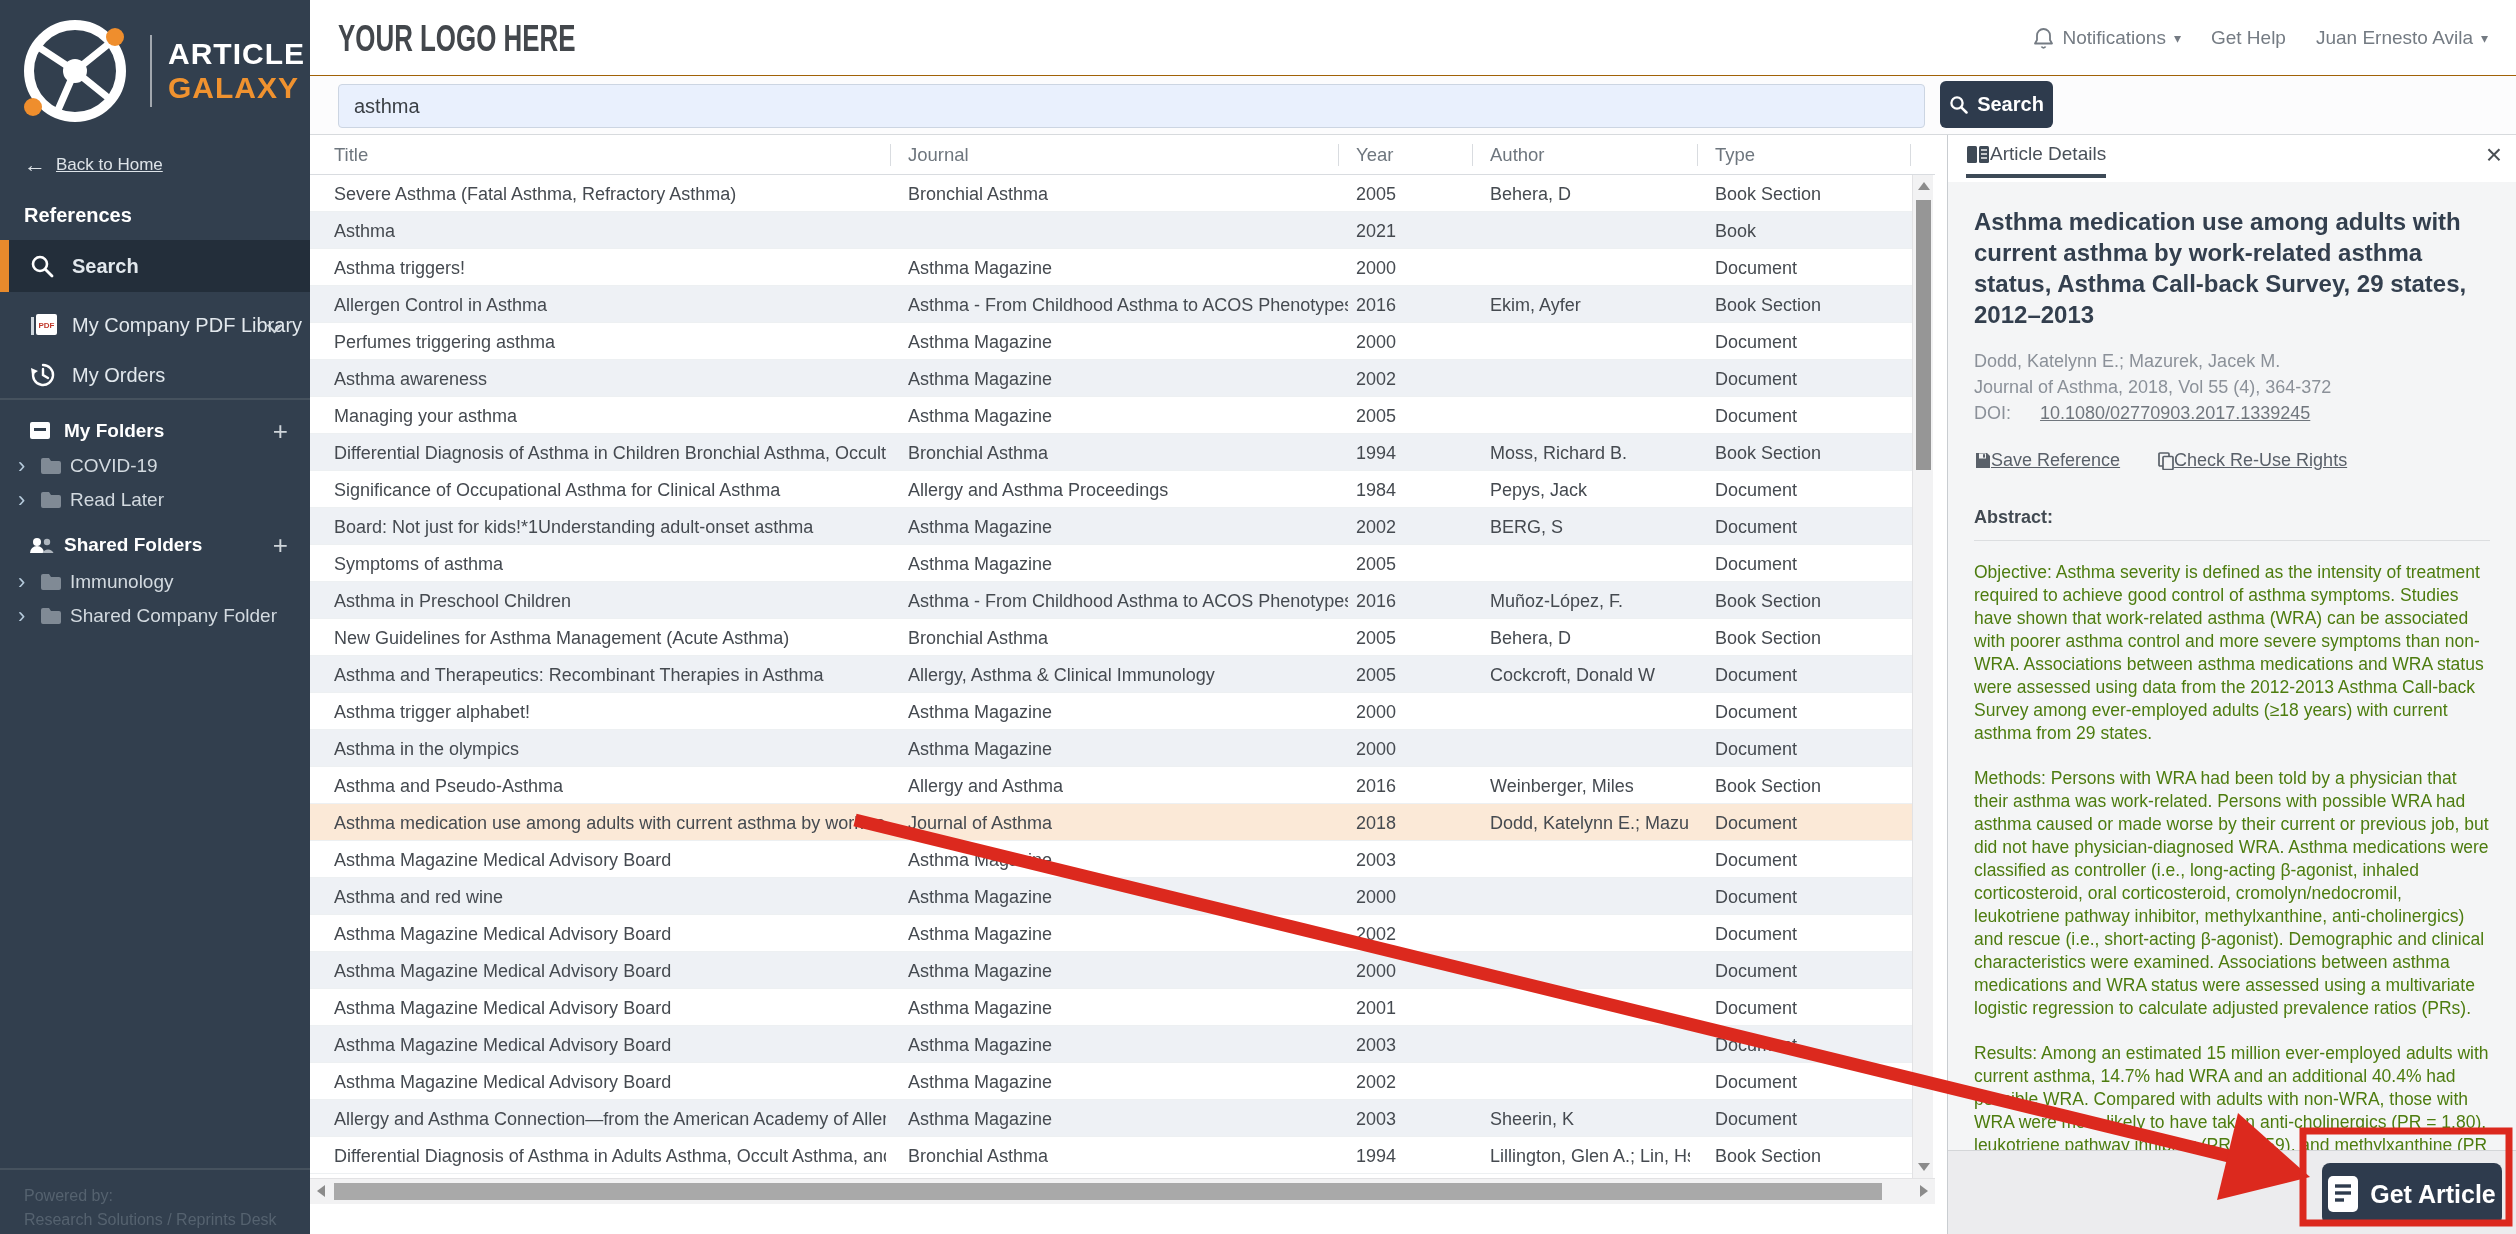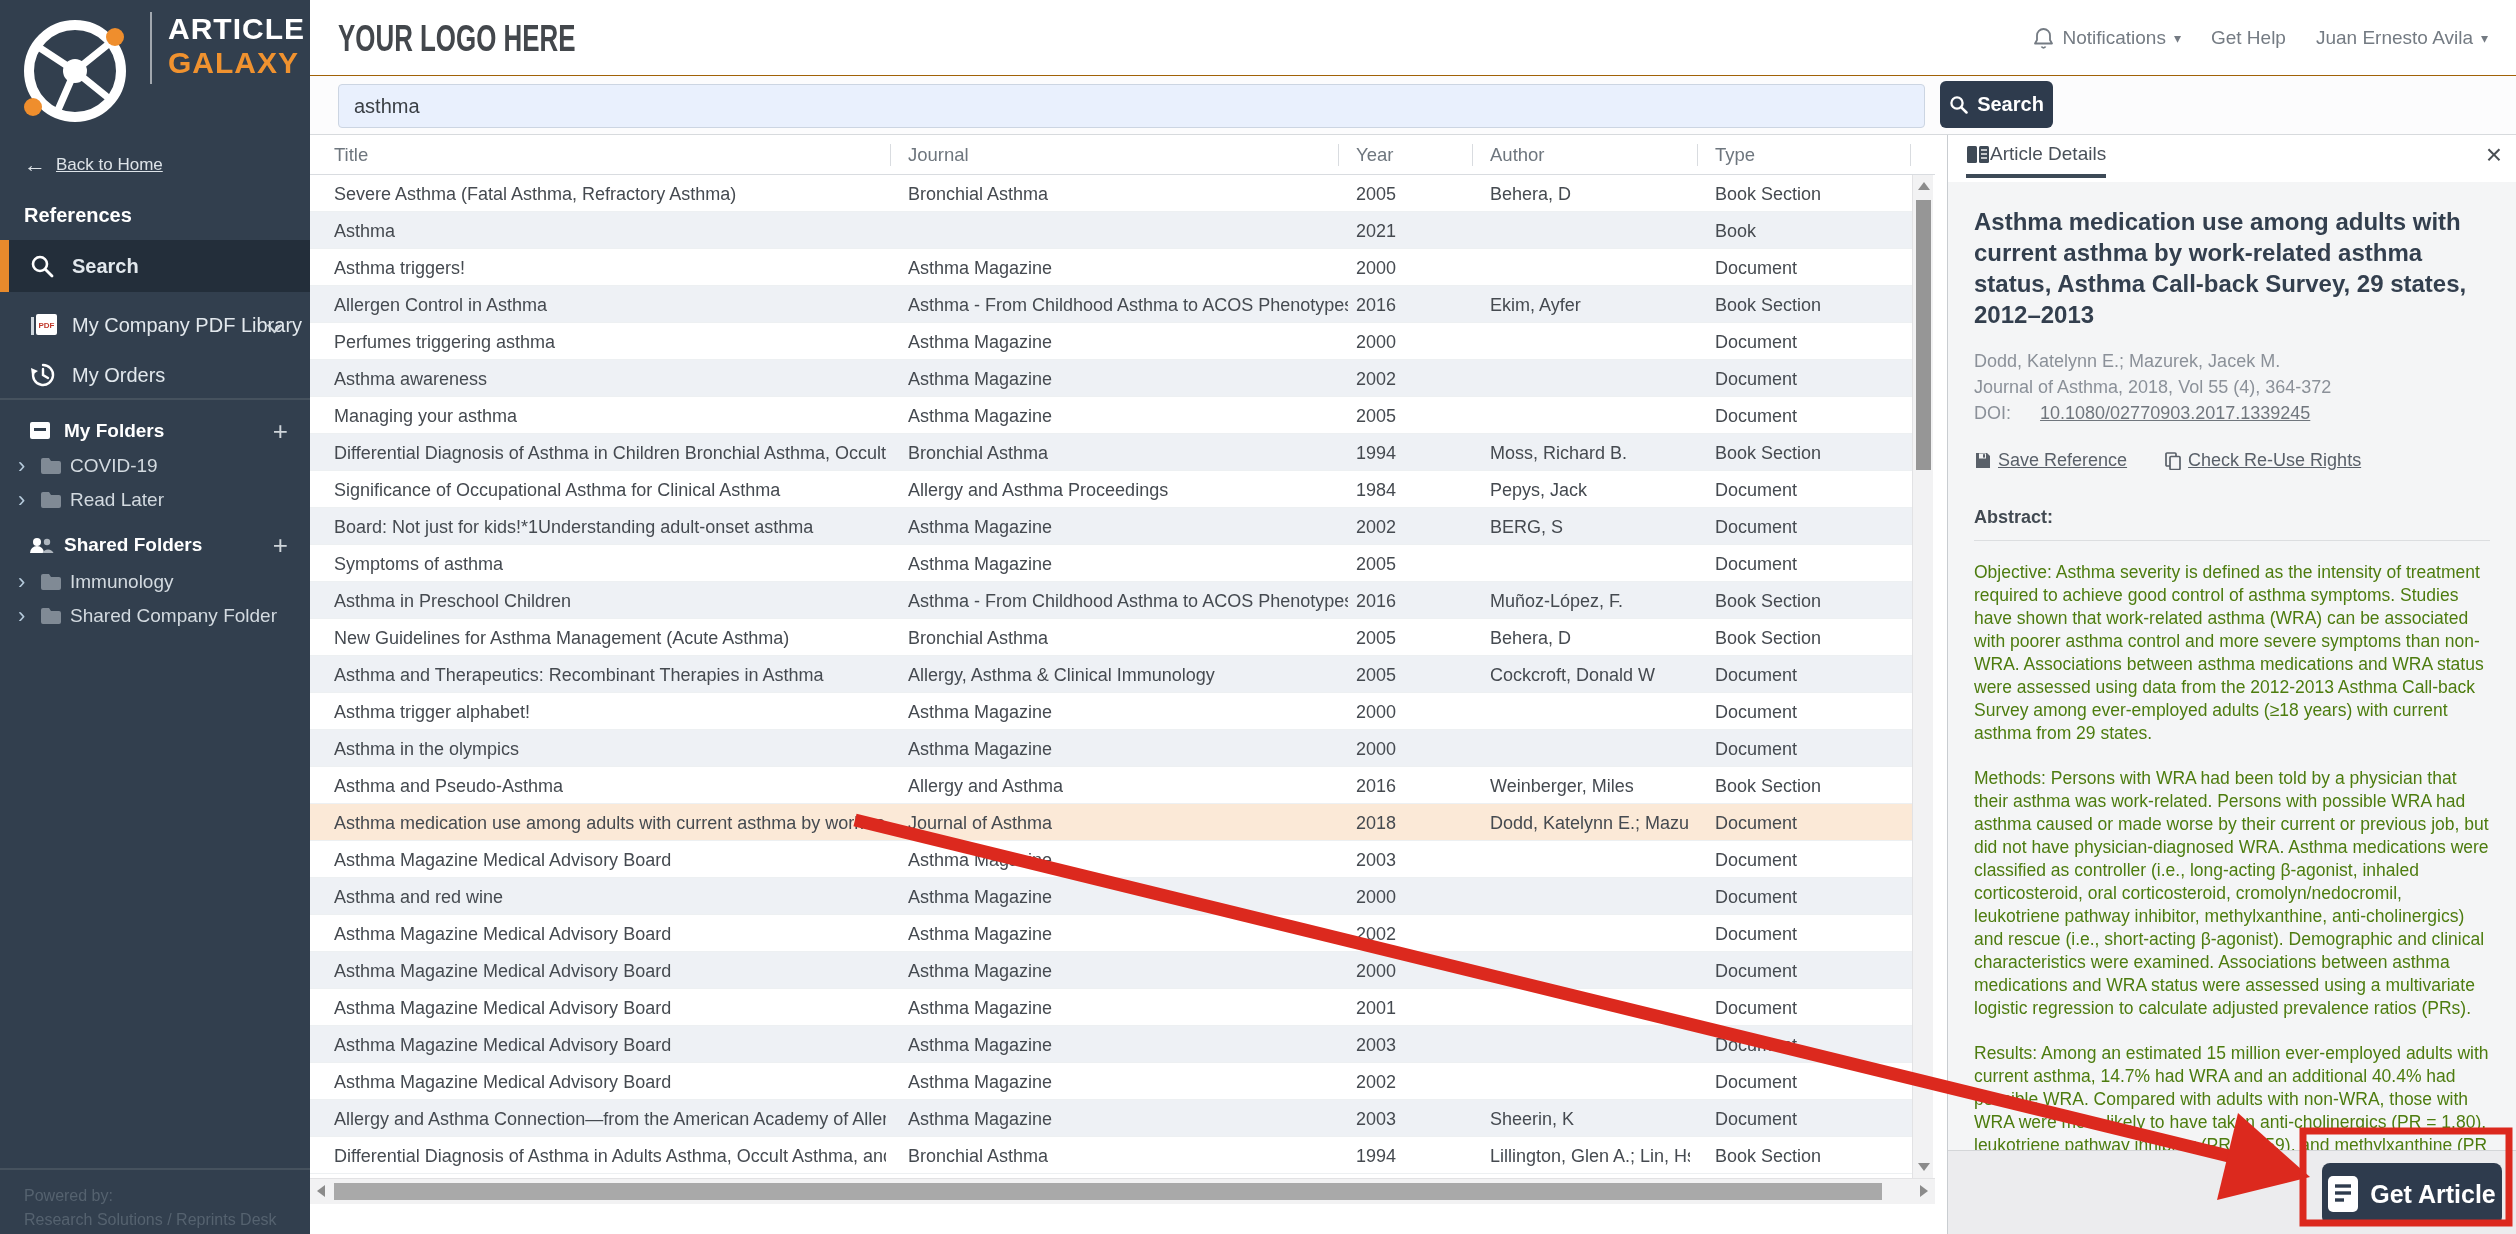--- a/index.html
+++ b/index.html
@@ -1,21 +1,21 @@
 <!DOCTYPE html>
 <html><head>
 <meta charset="utf-8">
 <style>
   * { margin:0; padding:0; box-sizing:border-box; }
   body { font-family:"Liberation Sans","DejaVu Sans",sans-serif; background:#fff; }
   #screen { position:relative; width:2516px; height:1234px; overflow:hidden; background:#fff; }
 
   
   .sidebar { position:absolute; left:0; top:0; width:310px; height:1234px; background:#323f4e; color:#e7ebef; }
-  .logo-row { position:absolute; top:12px; left:16px; display:flex; align-items:flex-start; }
+  .logo-row { position:absolute; top:12px; left:16px; display:flex; align-items:center; }
   .logo-mark { width:118px; height:118px; }
   .logo-sep { width:2px; height:72px; background:rgba(255,255,255,.55); margin:0 16px; }
   .brand { font-weight:bold; font-size:30px; letter-spacing:1px; line-height:34px; }
   .brand .l1 { color:#fff; }
   .brand .l2 { color:#f0922f; }
   .back { position:absolute; top:152px; left:24px; font-size:17px; color:#dde3e8; display:flex; align-items:center; gap:10px; cursor:pointer; }
   .back .arr { font-size:22px; }
   .back .bl { text-decoration:underline; }
   .sec-label { position:absolute; left:24px; font-weight:bold; font-size:20px; color:#fff; }
   .nav-item { position:absolute; left:0; width:310px; display:flex; align-items:center; font-size:20px; color:#e2e8ed; cursor:pointer; }
@@ -77,21 +77,21 @@
   
   .panel { position:absolute; left:1947px; top:135px; width:569px; height:1099px; background:#fff; border-left:1px solid #c9cdd1; }
   .tabrow { position:absolute; left:0; top:0; width:100%; height:47px; background:#fff; }
   .tab { position:absolute; left:18px; top:8px; display:flex; align-items:center; gap:0; font-size:19px; color:#495059; padding-bottom:9px; border-bottom:4px solid #3d4a57; cursor:pointer; }
   .close-x { position:absolute; right:14px; top:6px; font-size:28px; color:#4a4f54; cursor:pointer; line-height:28px; }
   .pcontent { position:absolute; left:0; top:47px; width:100%; height:968px; background:#f4f5f6; overflow:hidden; padding:24px 26px 0 26px; }
   .ptitle { font-size:24px; font-weight:bold; color:#333f4e; line-height:31px; margin-bottom:18px; }
   .pmeta { font-size:18px; color:#8b9199; line-height:26px; }
   .doilink { color:#70767d; text-decoration:underline; cursor:pointer;margin-left:24px; }
   .plinks { margin-top:24px; display:flex; gap:38px; }
-  .plink { display:flex; align-items:center; gap:7px; font-size:18px; color:#596069; text-decoration:underline; cursor:pointer; white-space:nowrap; }
+  .plink { display:flex; align-items:center; font-size:18px; color:#596069; text-decoration:underline; cursor:pointer; white-space:nowrap; }
   .abs-label { margin-top:36px; font-size:18px; font-weight:bold; color:#424a52; }
   .abs-hr { border:none; border-top:1px solid #dcdee0; margin:12px 0 16px 0; }
   .abs-p { font-size:17.5px; color:#4d7c0f; line-height:23px; margin-bottom:22px;margin-top:20px; }
   .pfooter { position:absolute; left:0; top:1015px; width:100%; height:84px; background:#ececee; border-top:1px solid #d4d6d8; }
   .get-article { position:absolute; right:14px; top:12px; width:180px; height:62px; background:#2e3b4d; border:none; border-radius:8px; color:#fff; font-size:25px; font-weight:bold; display:flex; align-items:center; justify-content:center; gap:12px; cursor:pointer; font-family:inherit; }
 
   
   .overlay { position:absolute; left:0; top:0; width:2516px; height:1234px; pointer-events:none; z-index:50; }
 </style>
 </head>

